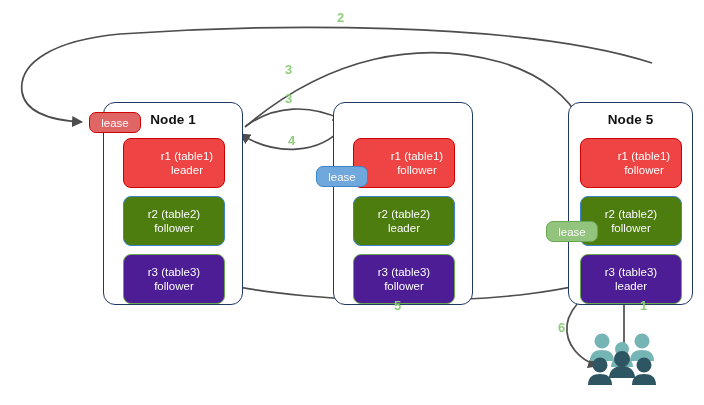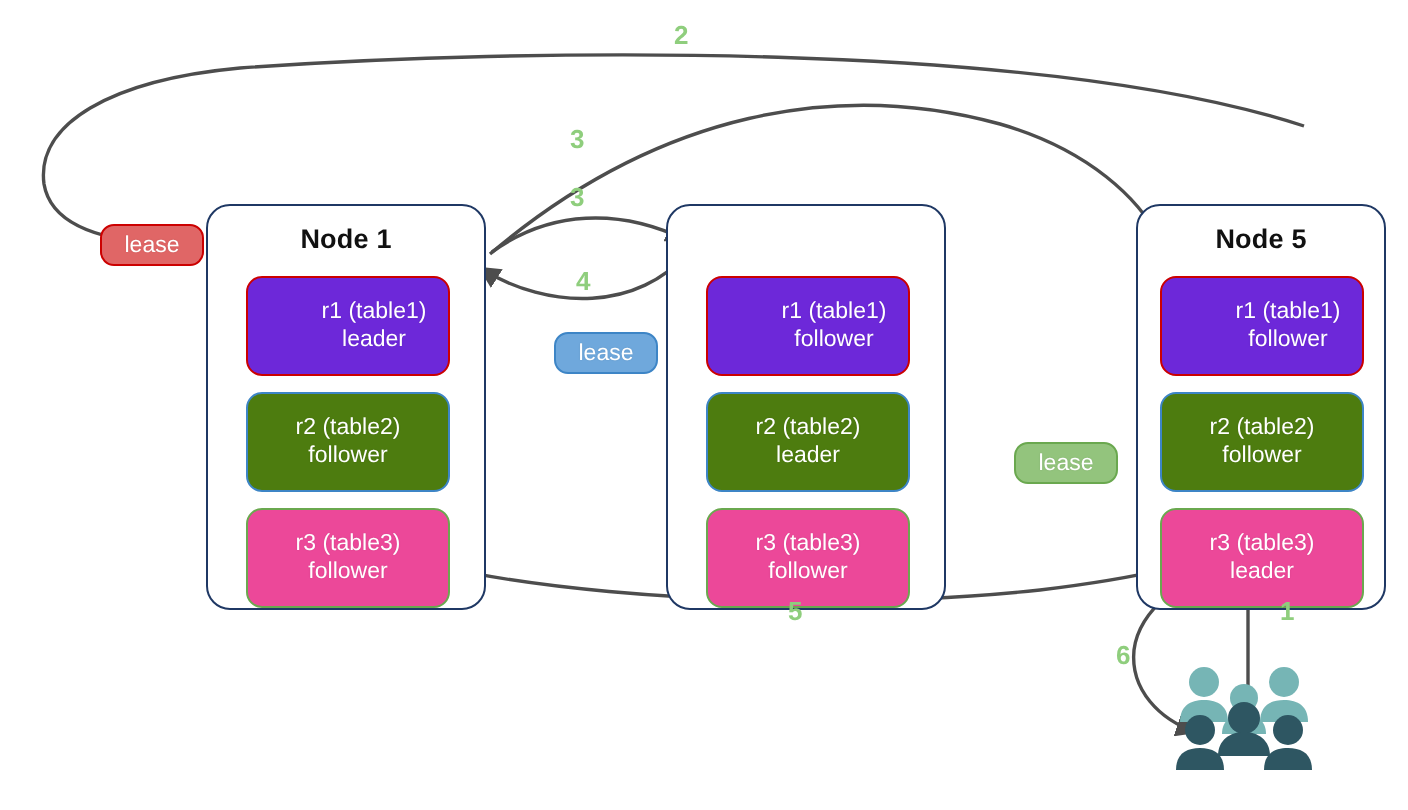--- a/index.html
+++ b/index.html
@@ -55,36 +55,37 @@
     color: #ffffff;
     font-size: 11.5px;
     line-height: 14px;
     display: flex;
     flex-direction: column;
     align-items: center;
     justify-content: center;
     text-align: center;
     text-shadow: 0 0 1px rgba(0,0,0,0.10);
   }
-  .rep-r1 { background: #6d28d9; border-color: #cc0000; padding-left: 26px; }
+  .rep-r1 { background: #ef4444; border-color: #cc0000; padding-left: 26px; }
   .rep-r2 { background: #4d7c0f; border-color: #3d85c6; }
-  .rep-r3 { background: #ec4899; border-color: #6aa84f; }
+  .rep-r3 { background: #4c1d95; border-color: #6aa84f; }
 
   .lease {
     position: absolute;
     box-sizing: border-box;
     border-radius: 7px;
     border-width: 1.6px;
     border-style: solid;
     color: #ffffff;
     font-size: 11.5px;
     display: flex;
     align-items: center;
     justify-content: center;
     text-shadow: 0 0 1px rgba(0,0,0,0.10);
+    margin-left: 39px;
   }
   .lease-red { background: #e06666; border-color: #cc0000; }
   .lease-blue { background: #6fa8dc; border-color: #3d85c6; }
   .lease-green { background: #93c47d; border-color: #6aa84f; }
 
   .step-label {
     position: absolute;
     color: #8fce7d;
     font-size: 13px;
     font-weight: bold;

